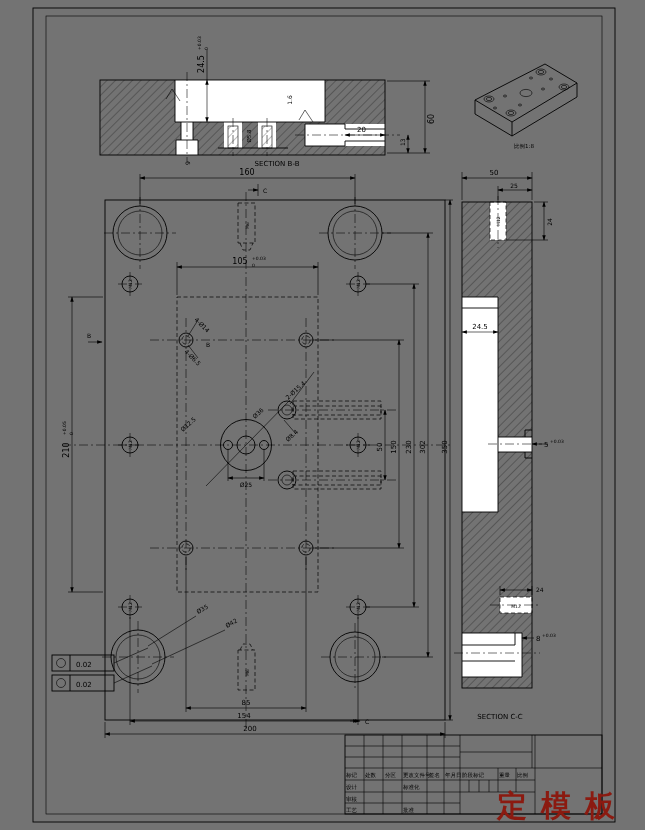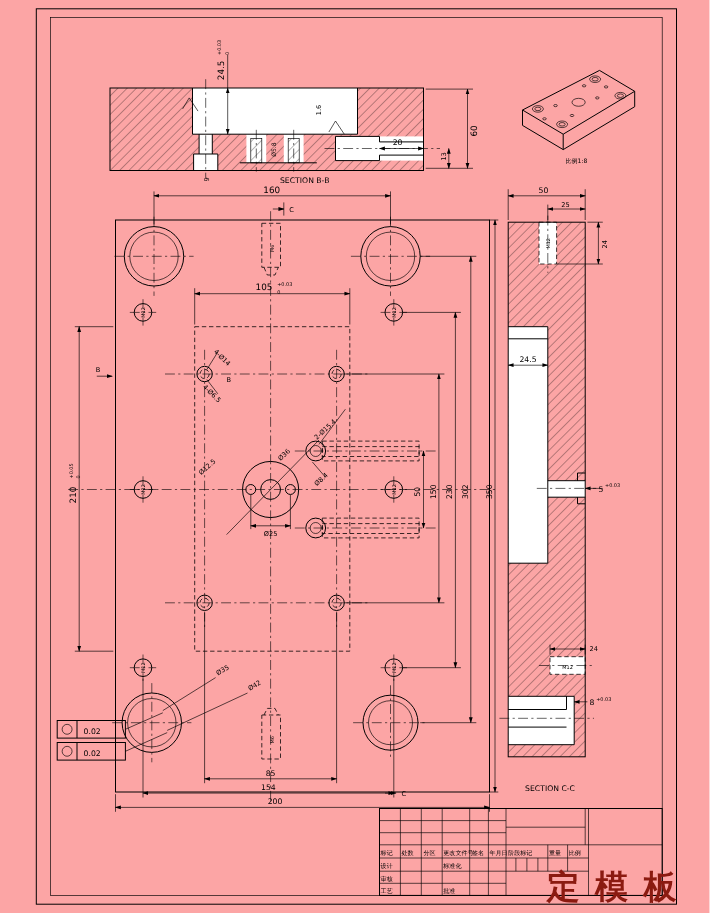--- a/index.html
+++ b/index.html
@@ -1,16 +1,16 @@
 <!DOCTYPE html>
 <html><head>
 <meta charset="utf-8">
 <style>
   html,body{margin:0;padding:0;background:#fff;}
-  .page{width:645px;height:830px;position:relative;background:#fca5a5;}
+  .page{width:645px;height:830px;position:relative;background:#737373;}
   svg{position:absolute;left:0;top:0;}
   .ln{stroke:#000;stroke-width:.9;fill:none;}
   .tn{stroke:#000;stroke-width:.6;fill:none;}
   .cl{stroke:#000;stroke-width:.55;fill:none;stroke-dasharray:9 3 2 3;}
   .hd{stroke:#000;stroke-width:.7;fill:none;stroke-dasharray:4 2.5;}
   .dim{stroke:#000;stroke-width:.6;fill:none;marker-start:url(#arr);marker-end:url(#arr);}
   .wh{fill:#fff;stroke:none;}
   .t{font-family:"DejaVu Sans",sans-serif;font-size:7px;fill:#000;}
   .t8{font-size:8px;}
   .t6{font-size:6px;}

